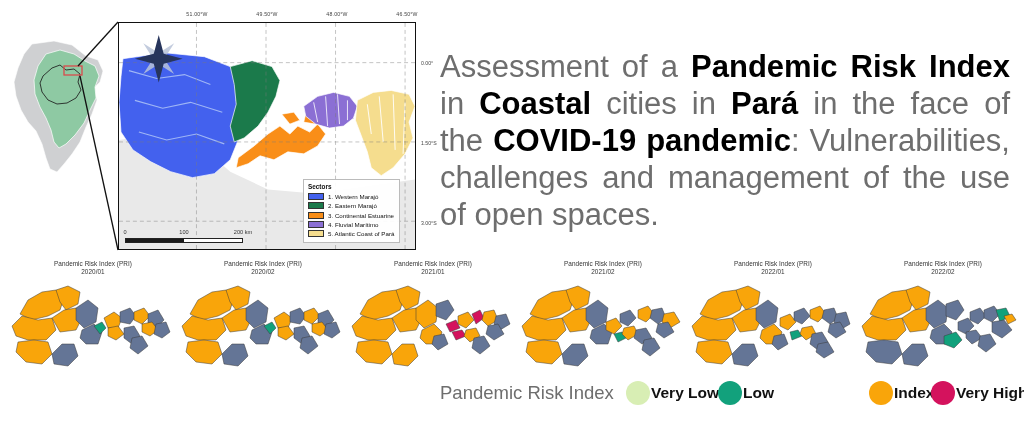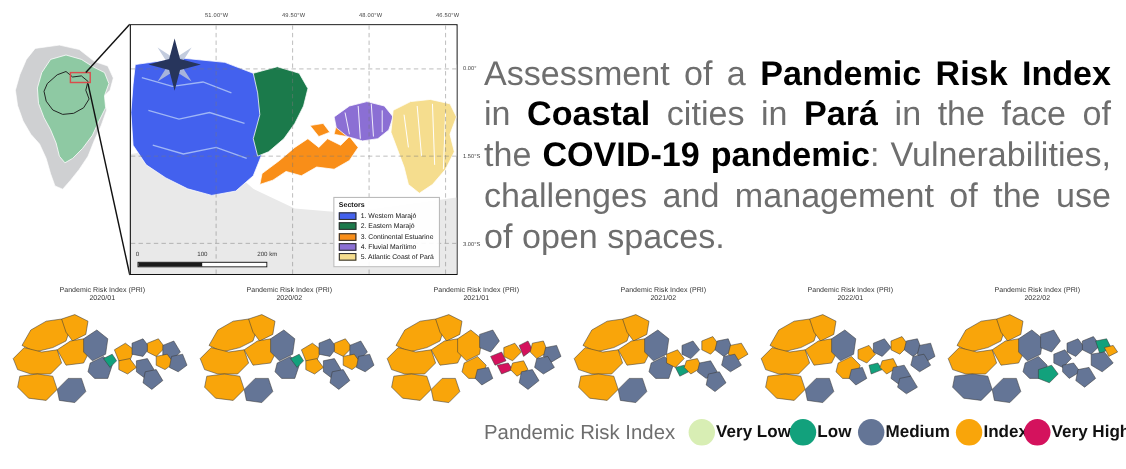--- a/index.html
+++ b/index.html
@@ -384,24 +384,20 @@
   <div id="pri-legend-title">Pandemic Risk Index</div>
 
   <div class="pri-item" style="left:626px">
     <span class="pri-dot" style="background:#d8eeb4"></span>
     <span class="pri-lbl">Very Low</span>
   </div>
   <div class="pri-item" style="left:718px">
     <span class="pri-dot" style="background:#12a17c"></span>
     <span class="pri-lbl">Low</span>
   </div>
-  <div class="pri-item" style="left:780px">
-    <span class="pri-dot" style="background:#647596"></span>
-    <span class="pri-lbl">Medium</span>
-  </div>
   <div class="pri-item" style="left:869px">
     <span class="pri-dot" style="background:#f9a50a"></span>
     <span class="pri-lbl">Index</span>
   </div>
   <div class="pri-item" style="left:931px">
     <span class="pri-dot" style="background:#d4125d"></span>
     <span class="pri-lbl">Very High</span>
   </div>
 </div>
 

